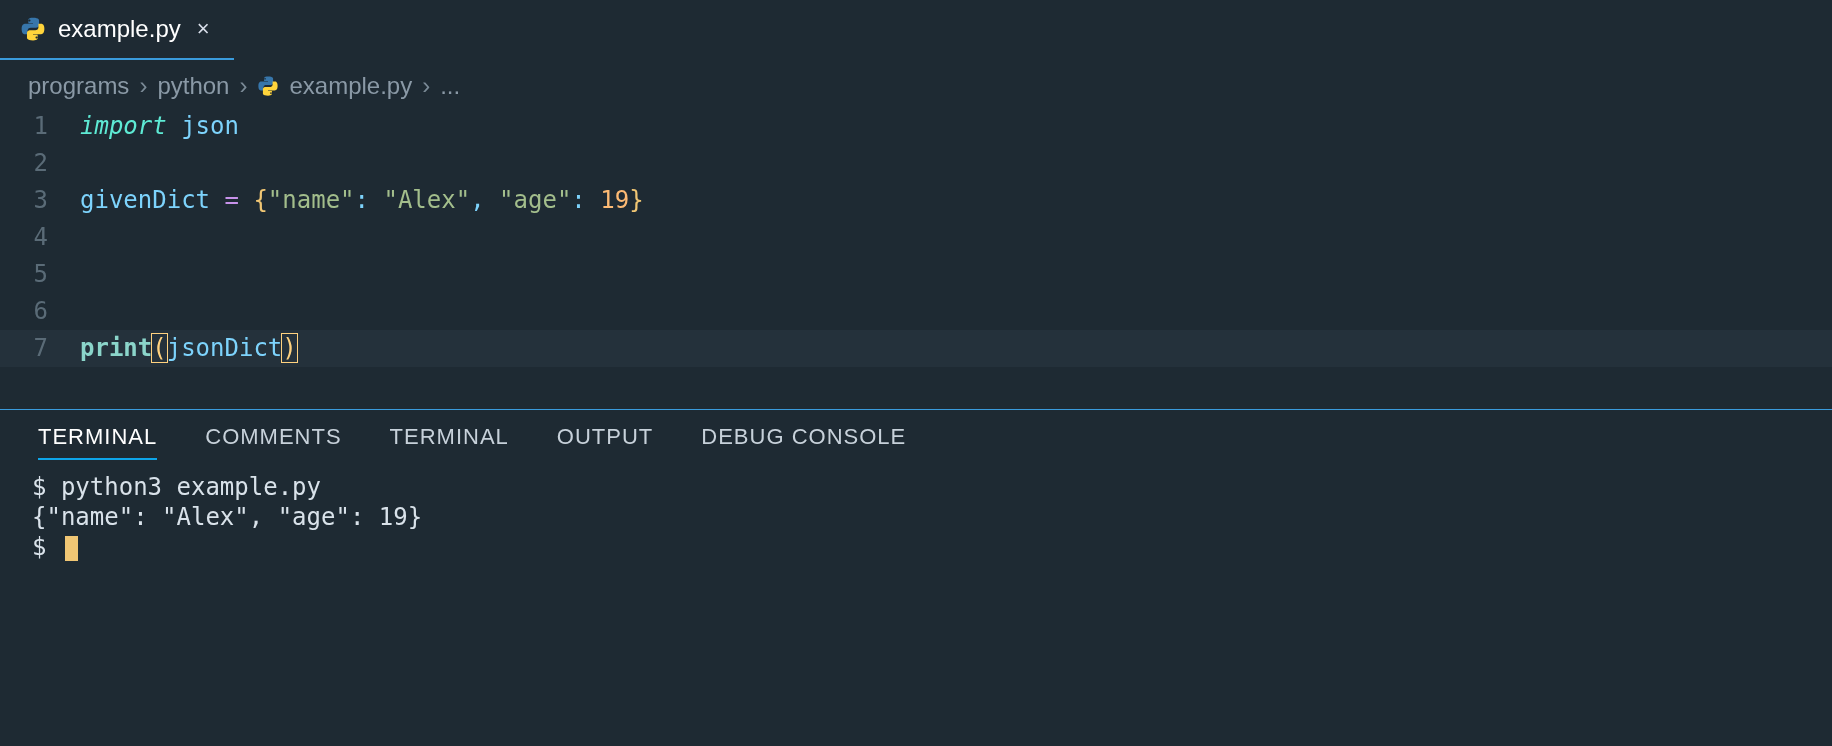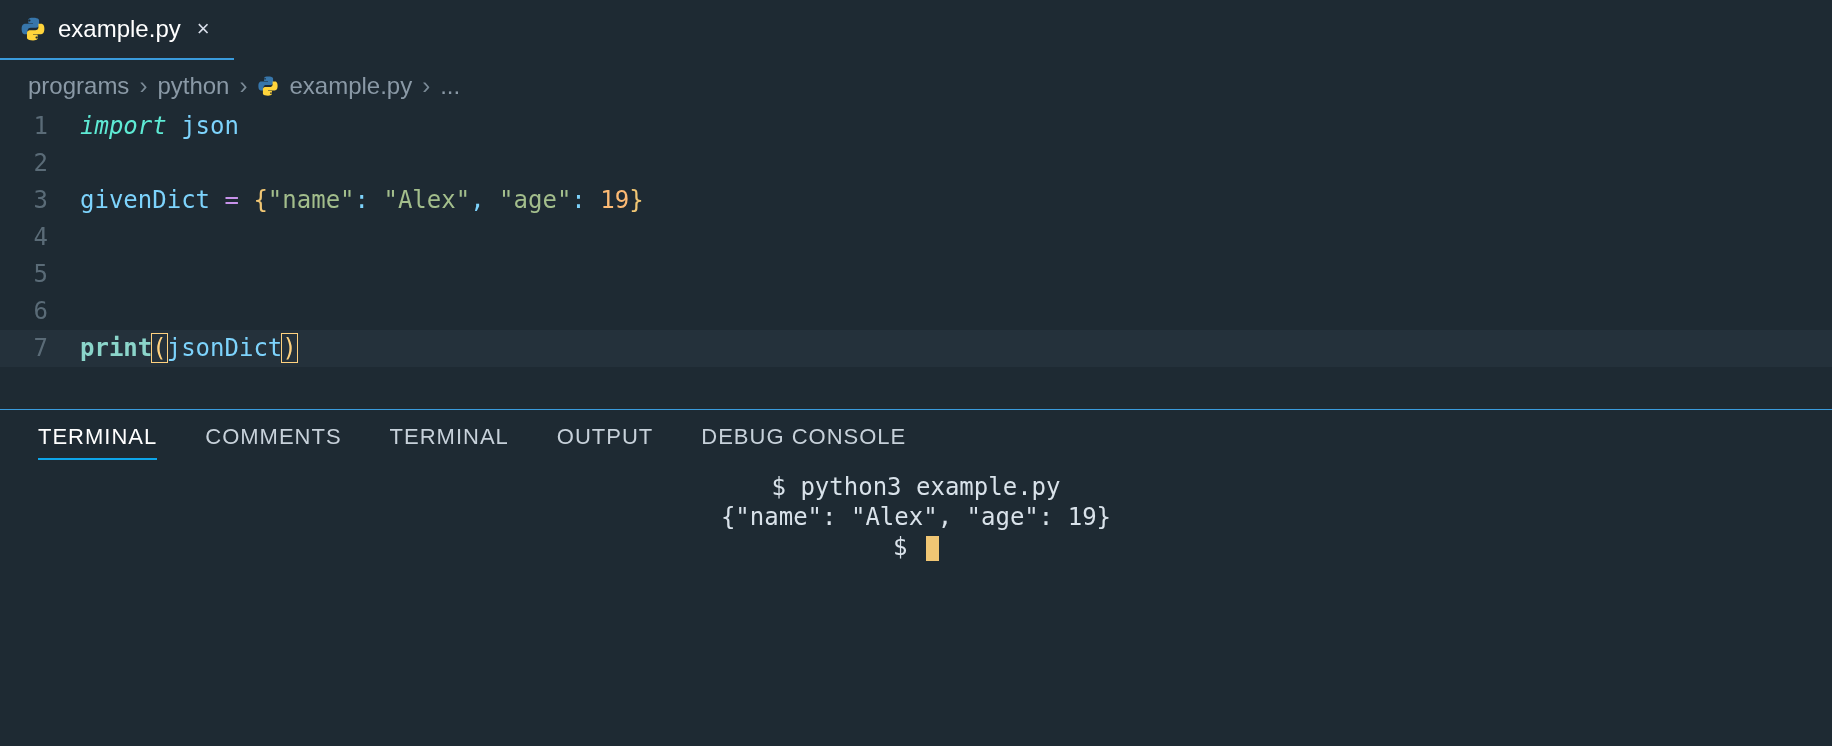--- a/index.html
+++ b/index.html
@@ -97,21 +97,21 @@
     border-bottom: 2px solid #0ea5e9;
     padding-bottom: 8px;
   }
   .terminal {
     font-family: "Menlo","Consolas","Monaco",monospace;
     font-size: 24px;
     line-height: 30px;
     padding: 6px 32px;
     color: #d9e2ea;
   }
-  .term-line { white-space: pre; text-align: center; }
+  .term-line { white-space: pre; }
   .cursor {
     display: inline-block;
     width: 13px;
     height: 25px;
     background: #f0c674;
     vertical-align: text-bottom;
     margin-left: 4px;
   }
   .py-icon svg { display:block; }
 </style>

